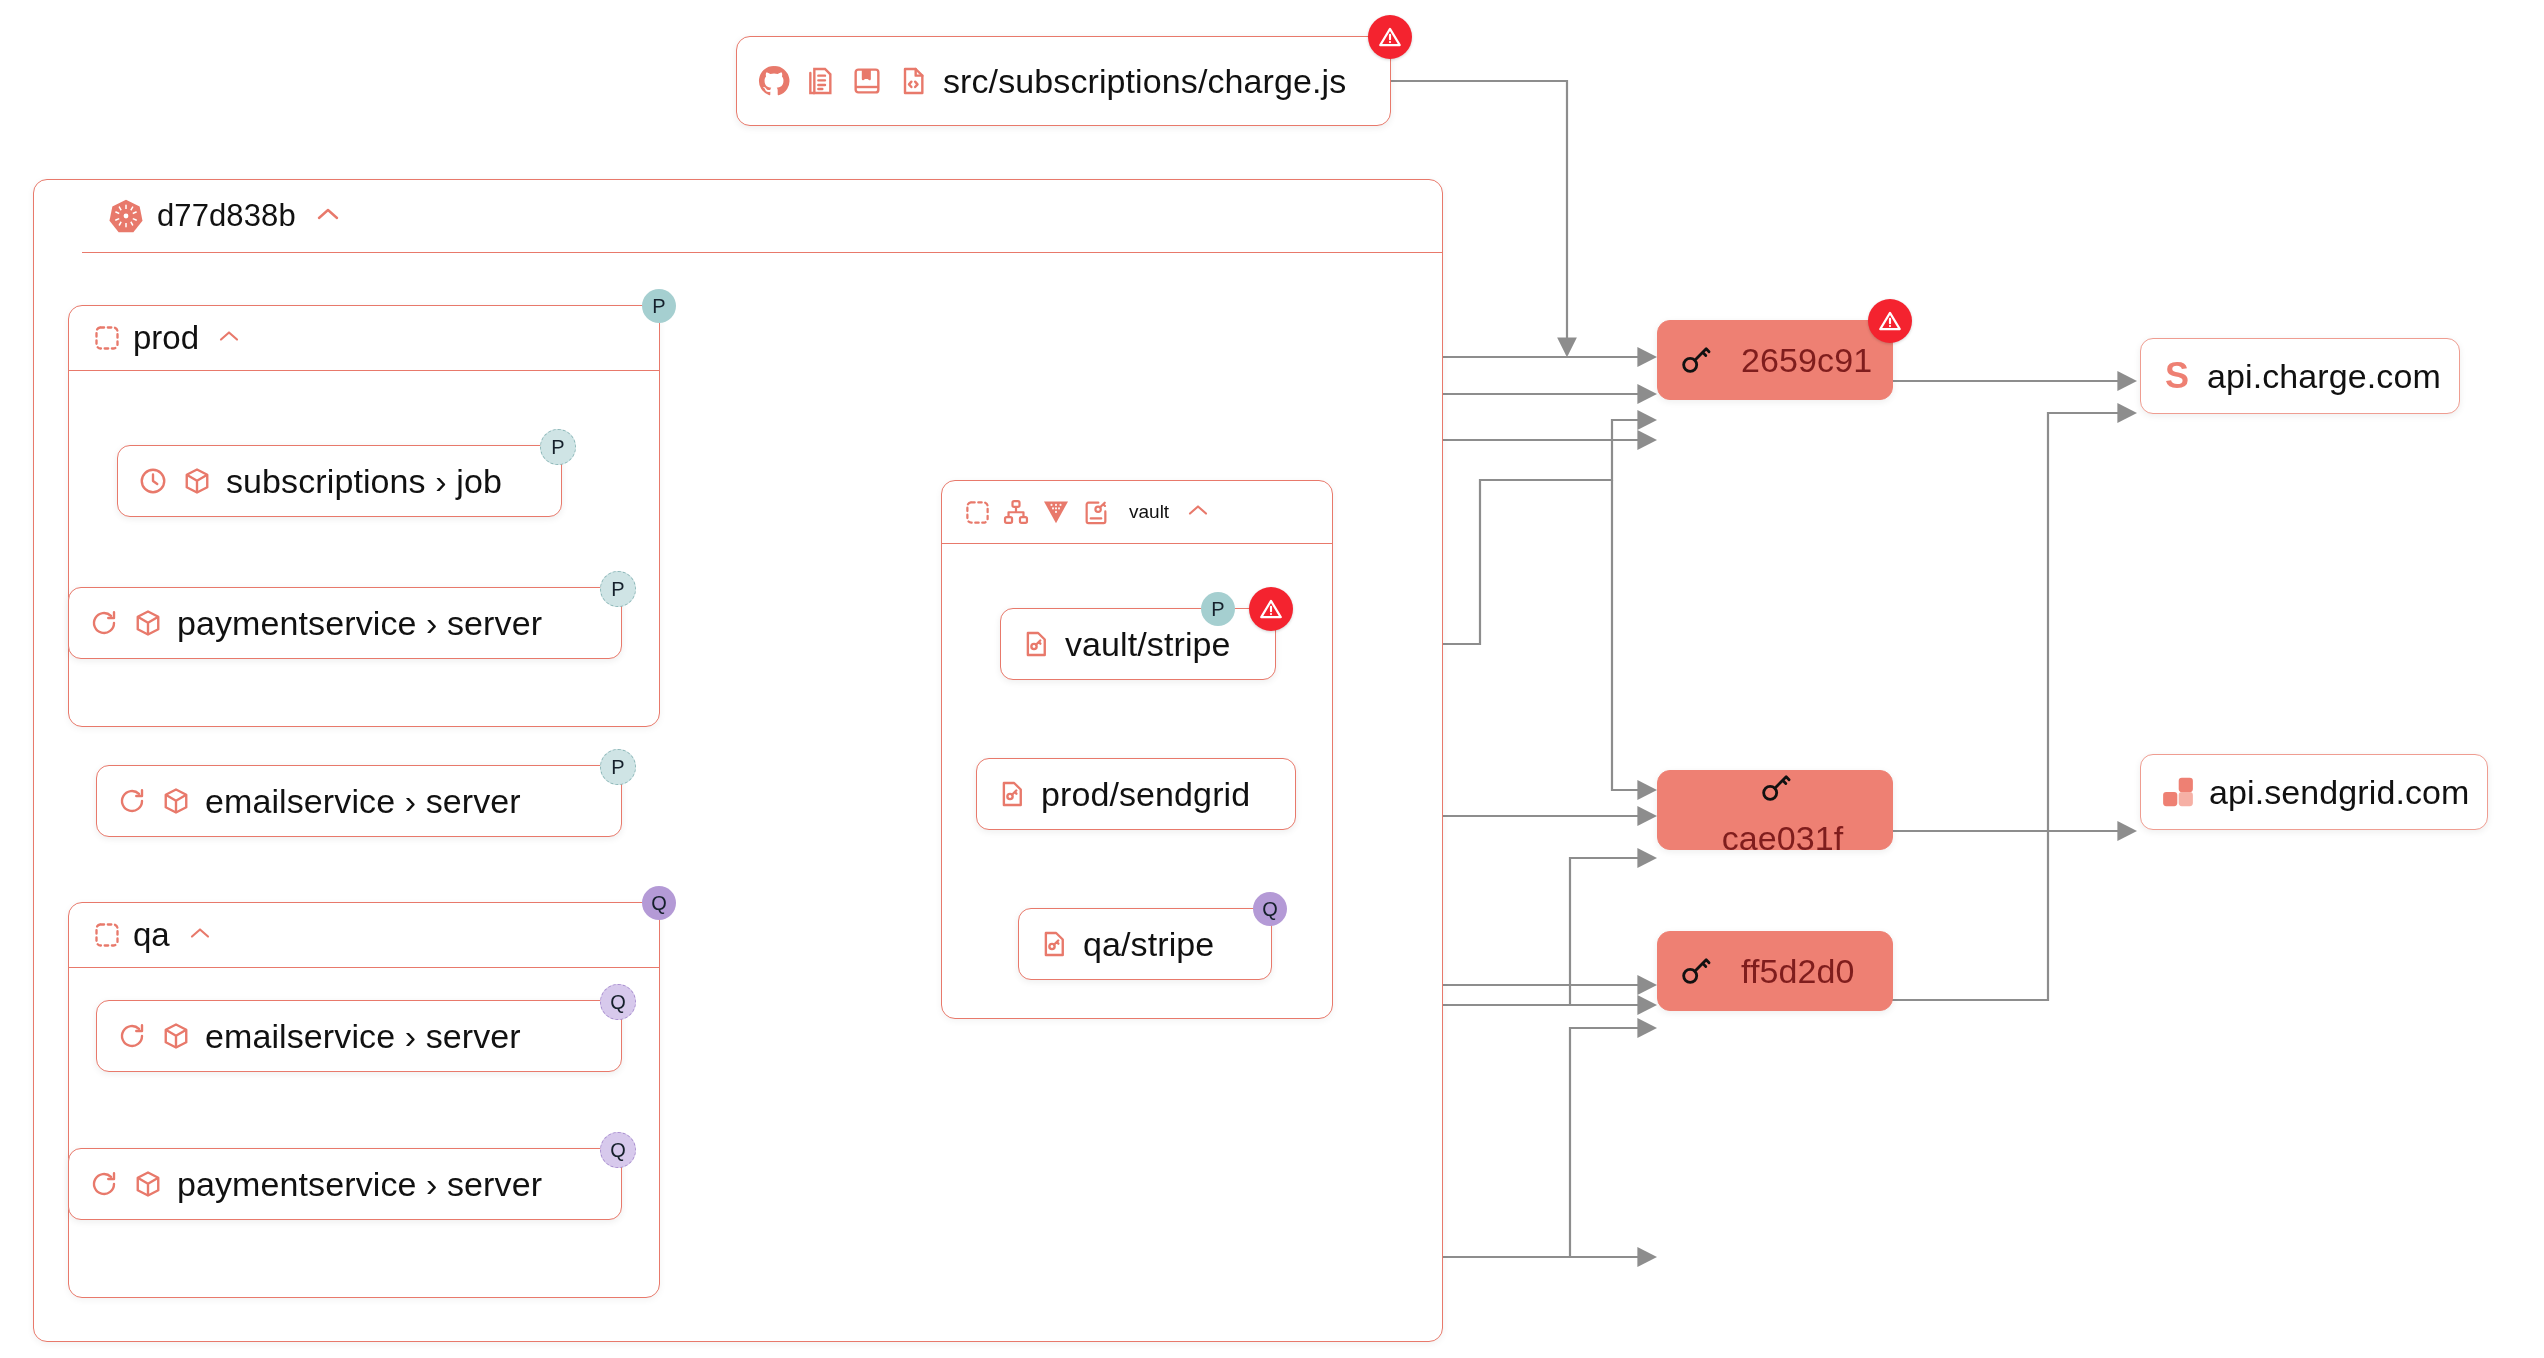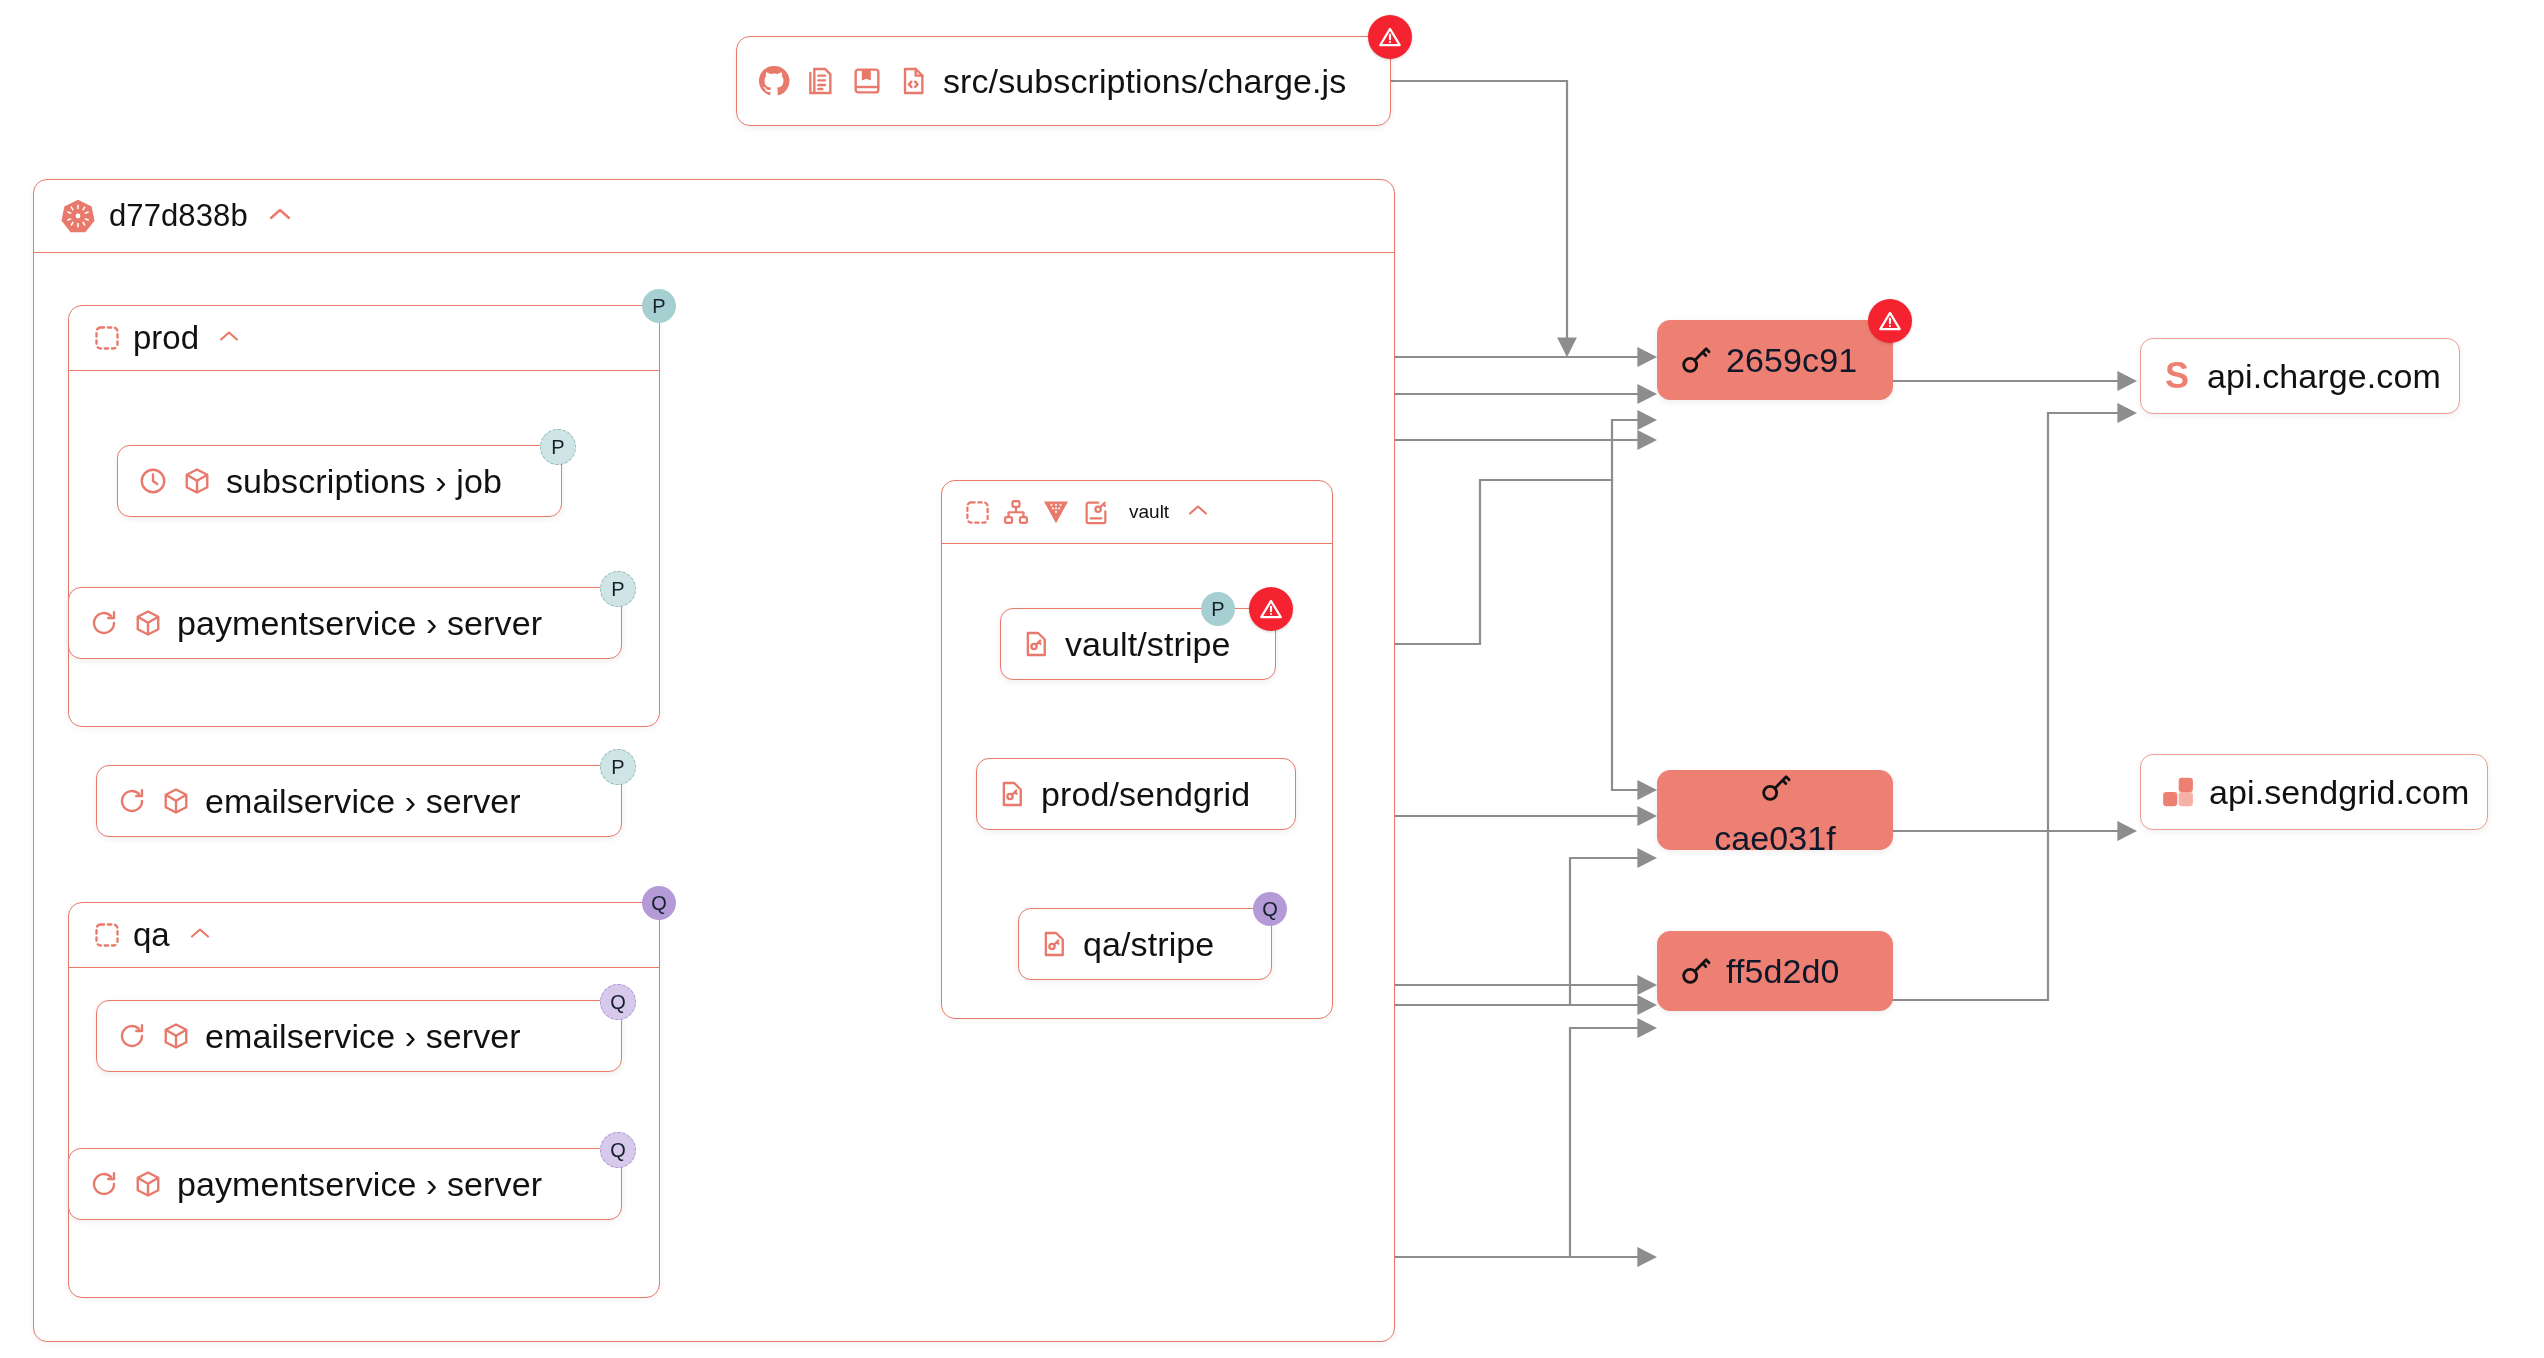--- a/index.html
+++ b/index.html
@@ -4,42 +4,42 @@
 <style>
   html,body{margin:0;padding:0;background:#ffffff;}
   body{font-family:"Liberation Sans","DejaVu Sans",sans-serif;}
   #stage{position:relative;width:2544px;height:1358px;background:#fff;overflow:hidden;}
   svg.edges{position:absolute;left:0;top:0;width:2544px;height:1358px;pointer-events:none;}
   .edge-label{position:absolute;font-size:19px;color:#222;background:#fff;padding:0 7px;
                white-space:nowrap;transform:translate(-50%,-50%);letter-spacing:.1px;}
 
   
   .cluster{position:absolute;border:1.6px solid #e8796b;border-radius:14px;background:#fff;
-           box-shadow:0 2px 7px rgba(0,0,0,.055);}
+           box-shadow:0 2px 7px rgba(0,0,0,.055);padding-left:48px;}
   .cluster-head{display:flex;align-items:center;gap:13px;height:72px;padding:0 26px;
                 border-bottom:1.6px solid #e8796b;}
   .cluster-title{font-size:31px;color:#111;letter-spacing:.1px;}
   .ns{position:absolute;border:1.5px solid #e8796b;border-radius:14px;background:#fff;
       box-shadow:0 2px 7px rgba(0,0,0,.05);}
   .ns-head{display:flex;align-items:center;gap:12px;height:64px;padding:0 24px;
            border-bottom:1.5px solid #e8796b;}
   .ns-title{font-size:33px;color:#111;}
   .vaultbox{position:absolute;border:1.5px solid #e8796b;border-radius:14px;background:#fff;
             box-shadow:0 2px 7px rgba(0,0,0,.05);}
   .vault-head{display:flex;align-items:center;gap:11px;height:62px;padding:0 22px;
               border-bottom:1.5px solid #e8796b;}
   .vault-title{font-size:19px;color:#111;margin-left:8px;}
 
   
   .node{position:absolute;display:flex;align-items:center;gap:14px;
         border:1.6px solid #e8796b;border-radius:13px;background:#fff;padding:0 20px;
         box-shadow:0 2px 7px rgba(0,0,0,.07);box-sizing:border-box;}
   .node-label{font-size:34px;color:#111;white-space:nowrap;letter-spacing:.1px;}
   .node.secret{background:#ee8073;border-color:#ee8073;}
-  .node.secret .node-label{color:#0f172a;}
+  .node.secret .node-label{color:#7f1d1d;margin-left:15px;}
   .node.ext{background:#fff;border-color:#ef9d91;}
 
   
   .badge{position:absolute;width:34px;height:34px;border-radius:50%;
          display:flex;align-items:center;justify-content:center;
          font-size:20px;color:#15202b;z-index:6;}
   .badge.p{background:#a5cfd0;}
   .badge.q{background:#b49ad6;}
   .badge.dashed{border:1.6px dashed #8db8b9;background:#cfe4e5;}
   .badge.q.dashed{border:1.6px dashed #a98fd0;background:#d7c9ec;}

